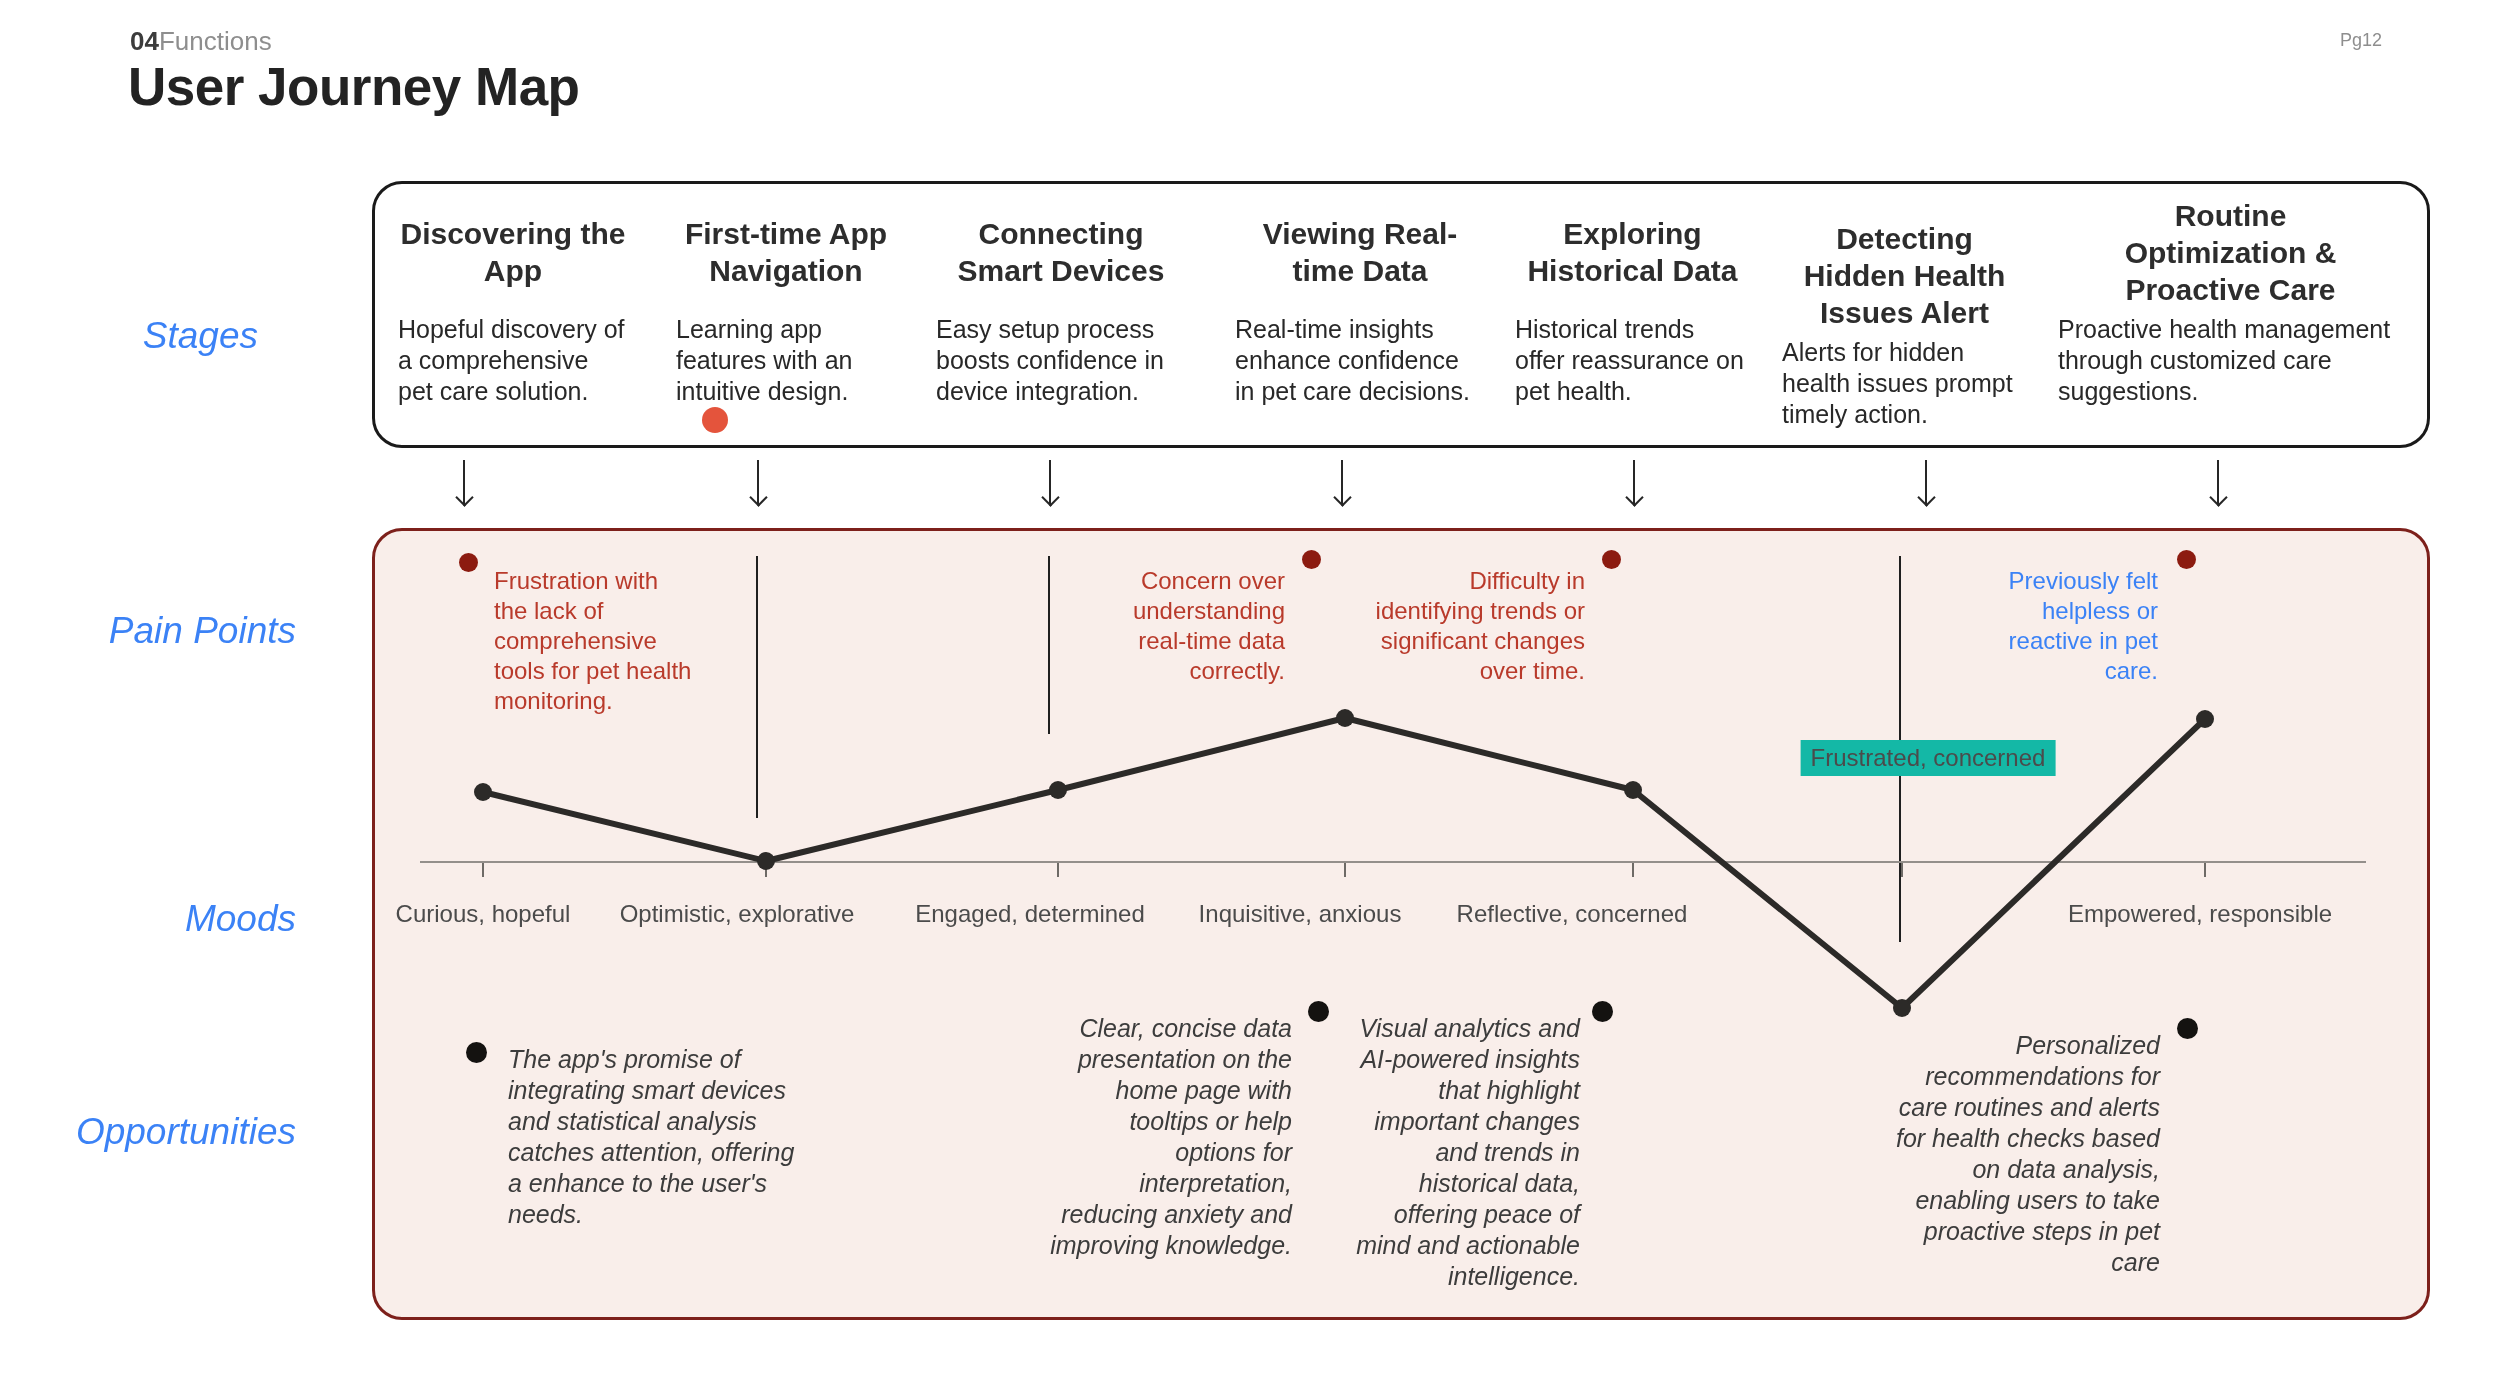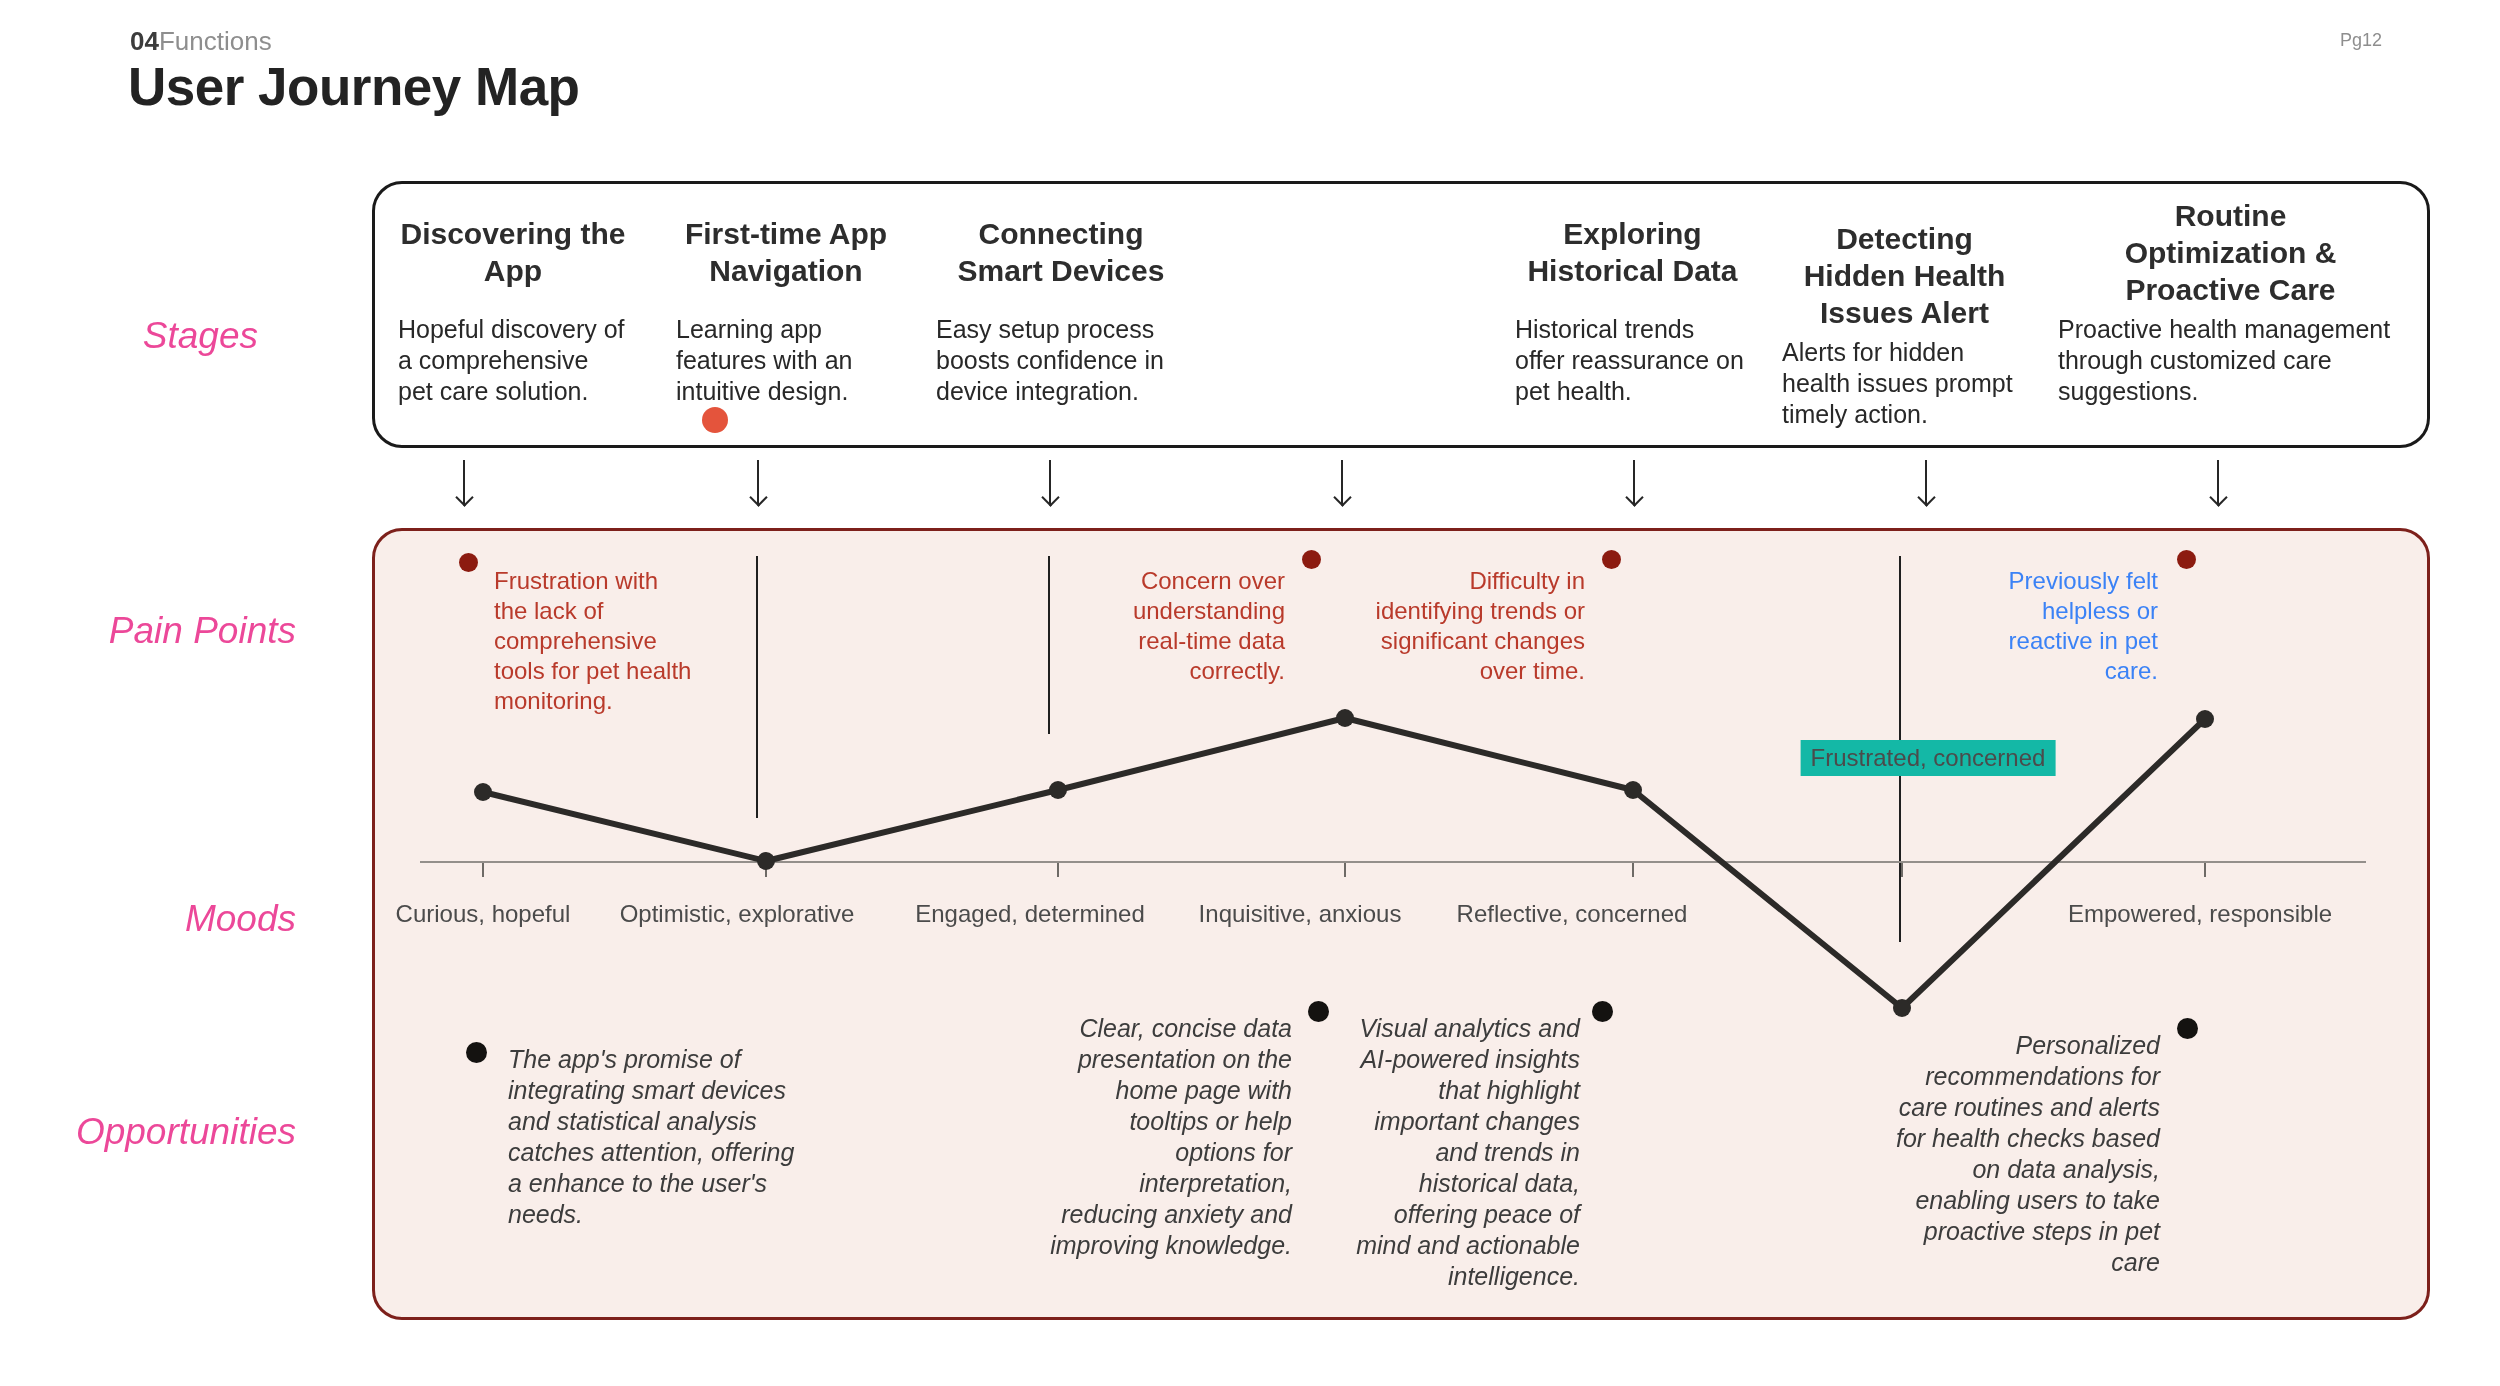--- a/index.html
+++ b/index.html
@@ -7,21 +7,21 @@
   .canvas{position:relative;width:2500px;height:1386px;background:#ffffff;overflow:hidden;}
   .abs{position:absolute;}
 
   
   .kicker{left:130px;top:26px;font-size:26px;color:#8e8e8e;}
   .kicker .num{color:#3c3c3c;font-weight:700;}
   .page-title{left:128px;top:56px;font-size:53px;font-weight:600;color:#232323;letter-spacing:-0.5px;}
   .page-num{left:2340px;top:30px;font-size:18px;color:#8e8e8e;text-align:right;}
 
   
-  .row-label{font-style:italic;font-size:37px;color:#ec4899;text-align:right;white-space:nowrap;}
+  .row-label{font-style:italic;font-size:37px;color:#3b82f6;text-align:right;white-space:nowrap;}
 
   
   .stages-box{left:372px;top:181px;width:2058px;height:267px;background:#ffffff;border:3px solid #1a1a1a;border-radius:30px;box-sizing:border-box;}
   .stage-col{top:196px;}
   .stage-title{font-weight:700;font-size:30px;line-height:37px;color:#2d2d2d;text-align:center;display:flex;align-items:center;justify-content:center;height:112px;margin:0 auto;}
   .stage-desc{font-size:25px;line-height:31px;color:#282828;margin-top:6px;}
   .accent-dot{width:26px;height:26px;border-radius:50%;}
 
   
   .down-arrow{top:460px;width:2px;height:44px;background:#262626;}
@@ -69,20 +69,24 @@
     <div class="stage-title" style="max-width:230px;">Discovering the App</div>
     <div class="stage-desc">Hopeful discovery of a comprehensive pet care solution.</div>
   </div>
   <div class="abs stage-col" style="left:676px;width:220px;">
     <div class="stage-title" style="max-width:220px;">First-time App Navigation</div>
     <div class="stage-desc">Learning app features with an intuitive design.</div>
   </div>
   <div class="abs stage-col" style="left:936px;width:250px;">
     <div class="stage-title" style="max-width:230px;">Connecting Smart Devices</div>
     <div class="stage-desc">Easy setup process boosts confidence in device integration.</div>
+  </div>
+  <div class="abs stage-col" style="left:1235px;width:250px;">
+    <div class="stage-title" style="max-width:240px;">Viewing Real-time Data</div>
+    <div class="stage-desc">Real-time insights enhance confidence in pet care decisions.</div>
   </div>
   <div class="abs stage-col" style="left:1515px;width:235px;">
     <div class="stage-title" style="max-width:235px;">Exploring Historical Data</div>
     <div class="stage-desc">Historical trends offer reassurance on pet health.</div>
   </div>
   <div class="abs stage-col" style="left:1782px;width:245px;margin-top:23px;">
     <div class="stage-title" style="max-width:215px;">Detecting Hidden Health Issues Alert</div>
     <div class="stage-desc">Alerts for hidden health issues prompt timely action.</div>
   </div>
   <div class="abs stage-col" style="left:2058px;width:345px;">

